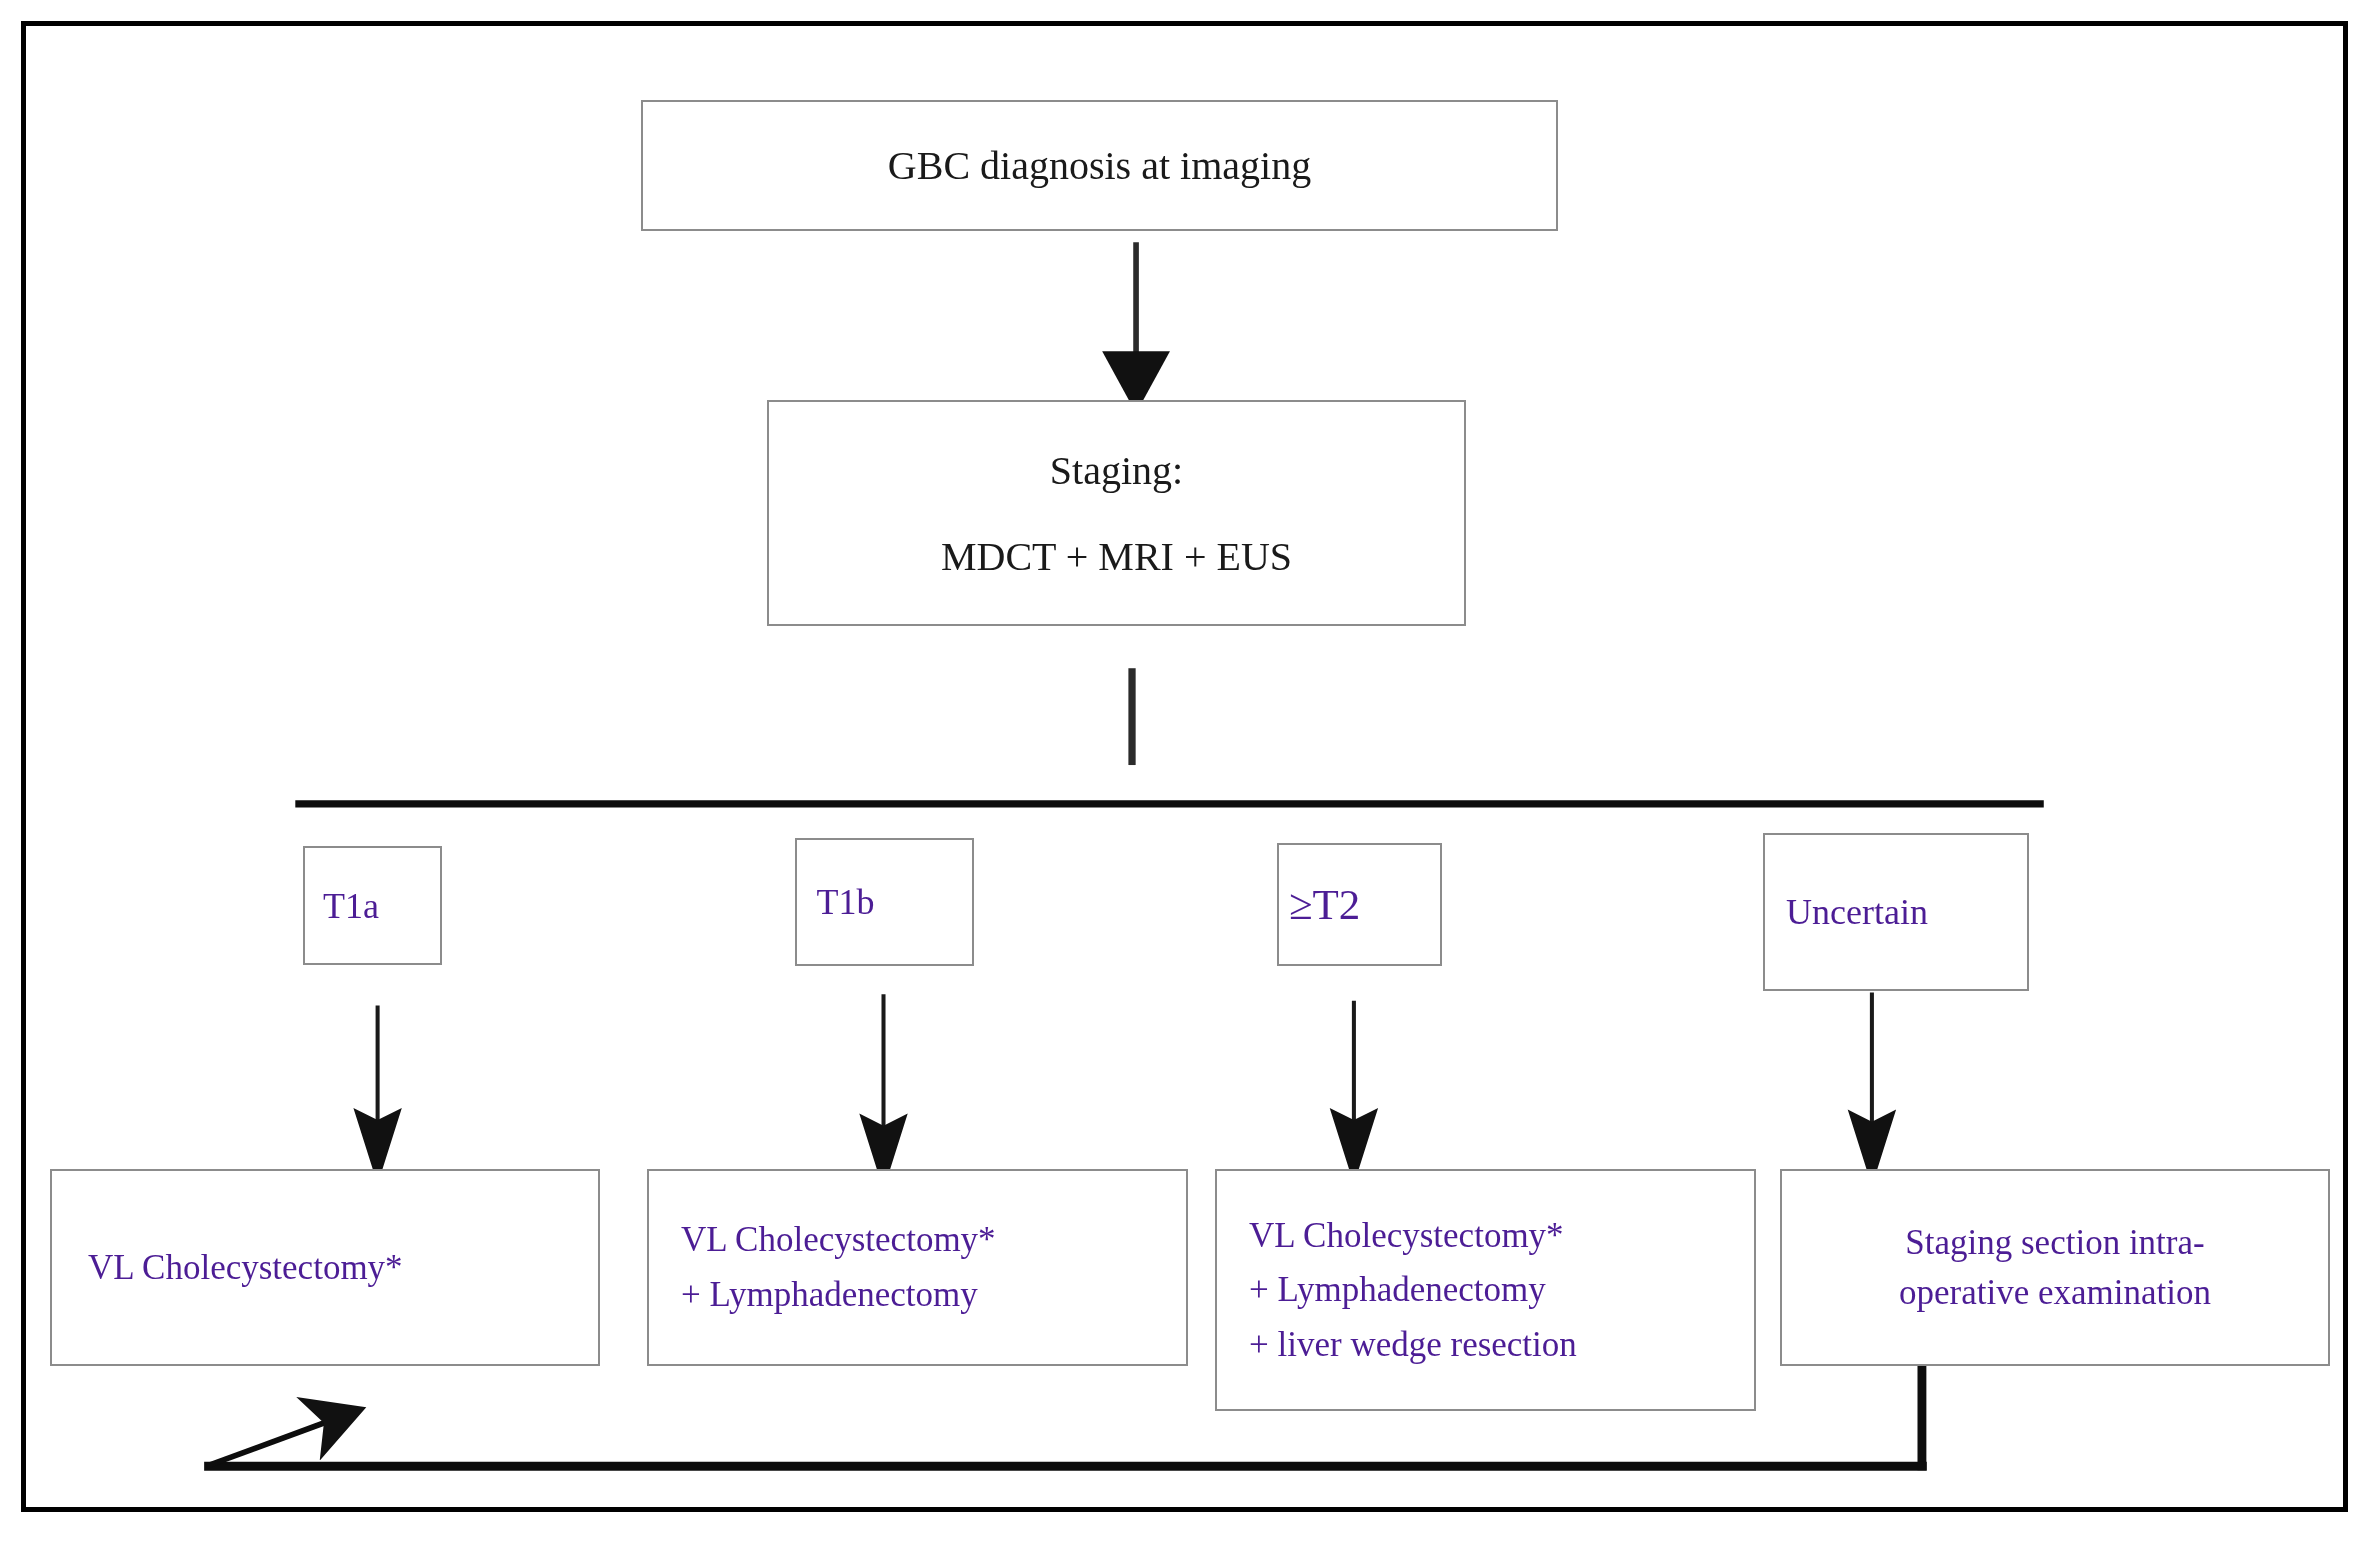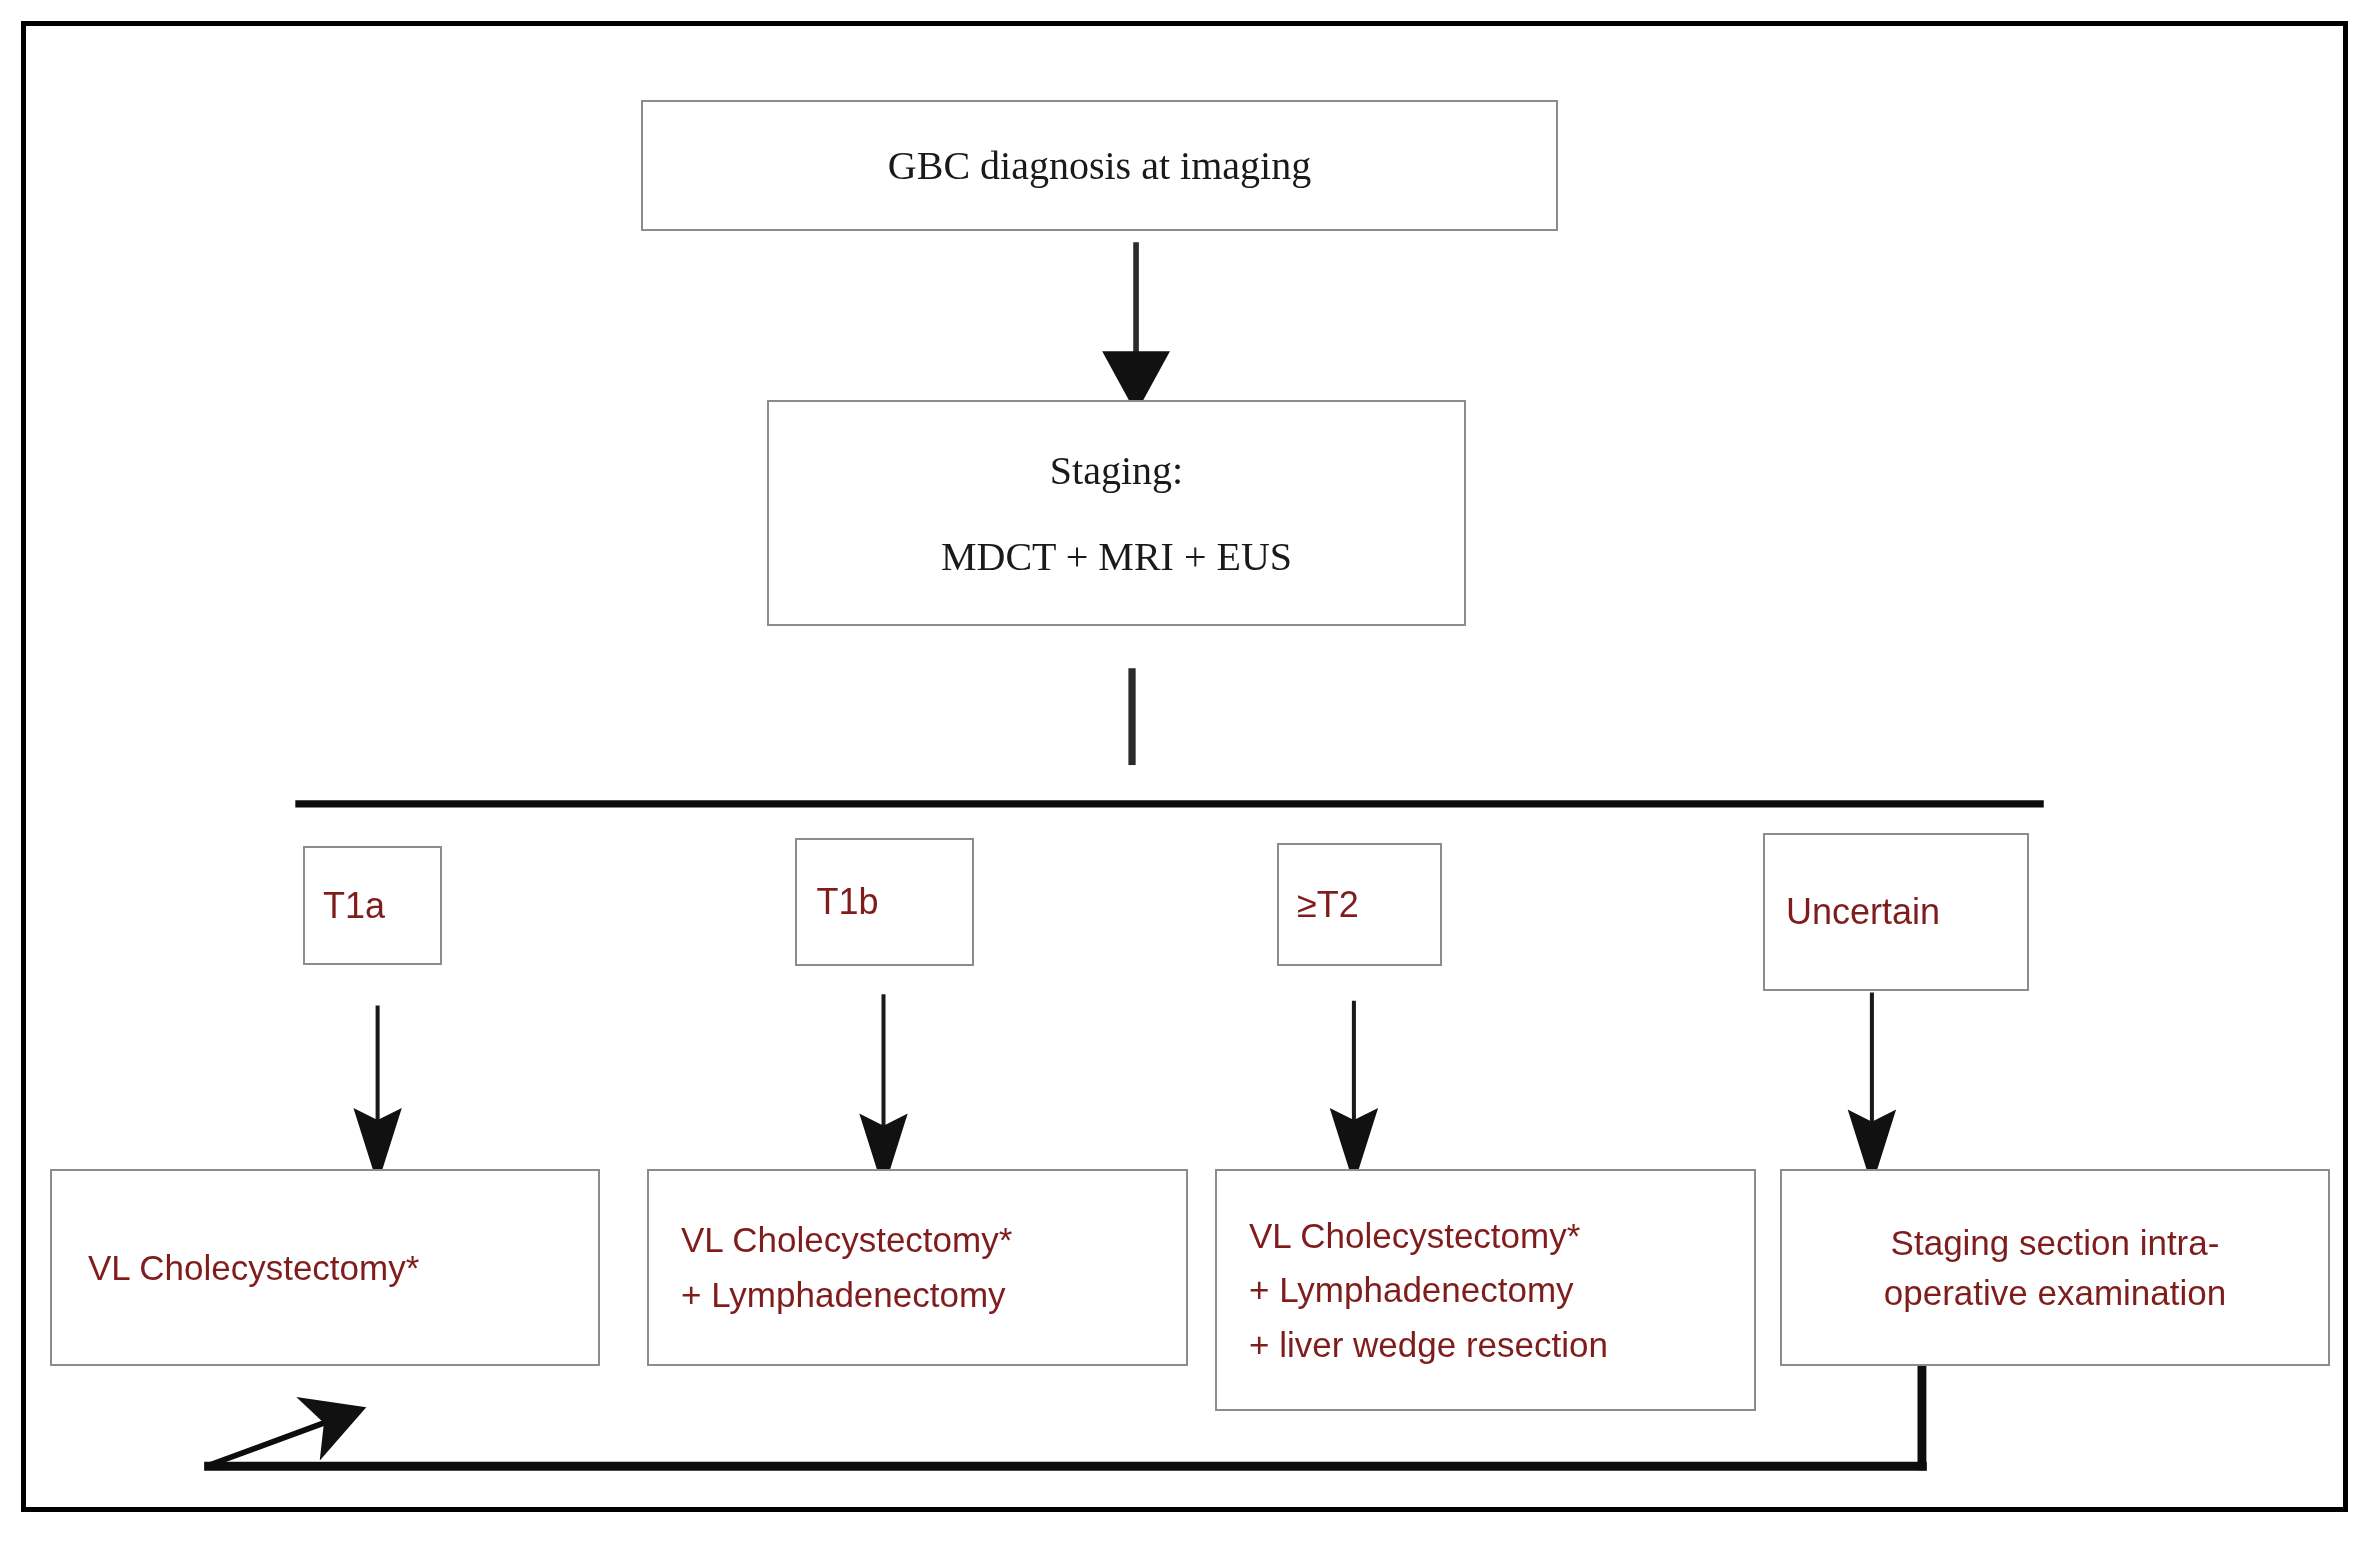--- a/index.html
+++ b/index.html
@@ -38,42 +38,42 @@
     text-align: center;
   }
   .flow-box.align-left {
     align-items: flex-start;
   }
   .serif-box {
     font-family: "Liberation Serif", serif;
     color: #1a1a1a;
   }
   .sans-box {
-    font-family: Liberation Sans, sans-serif;
-    color: #7f1d1d;
+    font-family: Liberation Serif, serif;
+    color: #4c1d95;
   }
   .box-line {
     display: block;
     white-space: pre;
   }
 
   
   #box-diagnosis {
     left: 641px;  top: 100px;  width: 917px; height: 131px;
     font-size: 40px;
   }
   #box-staging {
     left: 767px;  top: 400px;  width: 699px; height: 226px;
     font-size: 40px;
   }
   #box-staging .box-line + .box-line { margin-top: 39px; }
 
   #box-t1a    { left: 303px;  top: 846px; width: 139px; height: 119px; font-size: 36px; padding-left: 18px; }
   #box-t1b    { left: 795px;  top: 838px; width: 179px; height: 128px; font-size: 36px; padding-left: 19.4px; }
-  #box-t2     { left: 1277px; top: 843px; width: 165px; height: 123px; font-size: 36px; padding-left: 18px; }
+  #box-t2     { left: 1277px; top: 843px; width: 165px; height: 123px; font-size: 43px; padding-left: 10px; }
   #box-unc    { left: 1763px; top: 833px; width: 266px; height: 158px; font-size: 36px; padding-left: 21px; }
 
   #box-tx1 { left: 50px;   top: 1169px; width: 550px; height: 197px; font-size: 35px; padding-left: 36px; }
   #box-tx2 { left: 647px;  top: 1169px; width: 541px; height: 197px; font-size: 35px; padding-left: 32px; }
   #box-tx3 { left: 1215px; top: 1169px; width: 541px; height: 242px; font-size: 35px; padding-left: 32px; }
   #box-tx4 { left: 1780px; top: 1169px; width: 550px; height: 197px; font-size: 35px; align-items: center; }
   #box-tx2 .box-line + .box-line,
   #box-tx3 .box-line + .box-line { margin-top: 14.5px; }
   #box-tx4 .box-line + .box-line { margin-top: 10px; }
 

